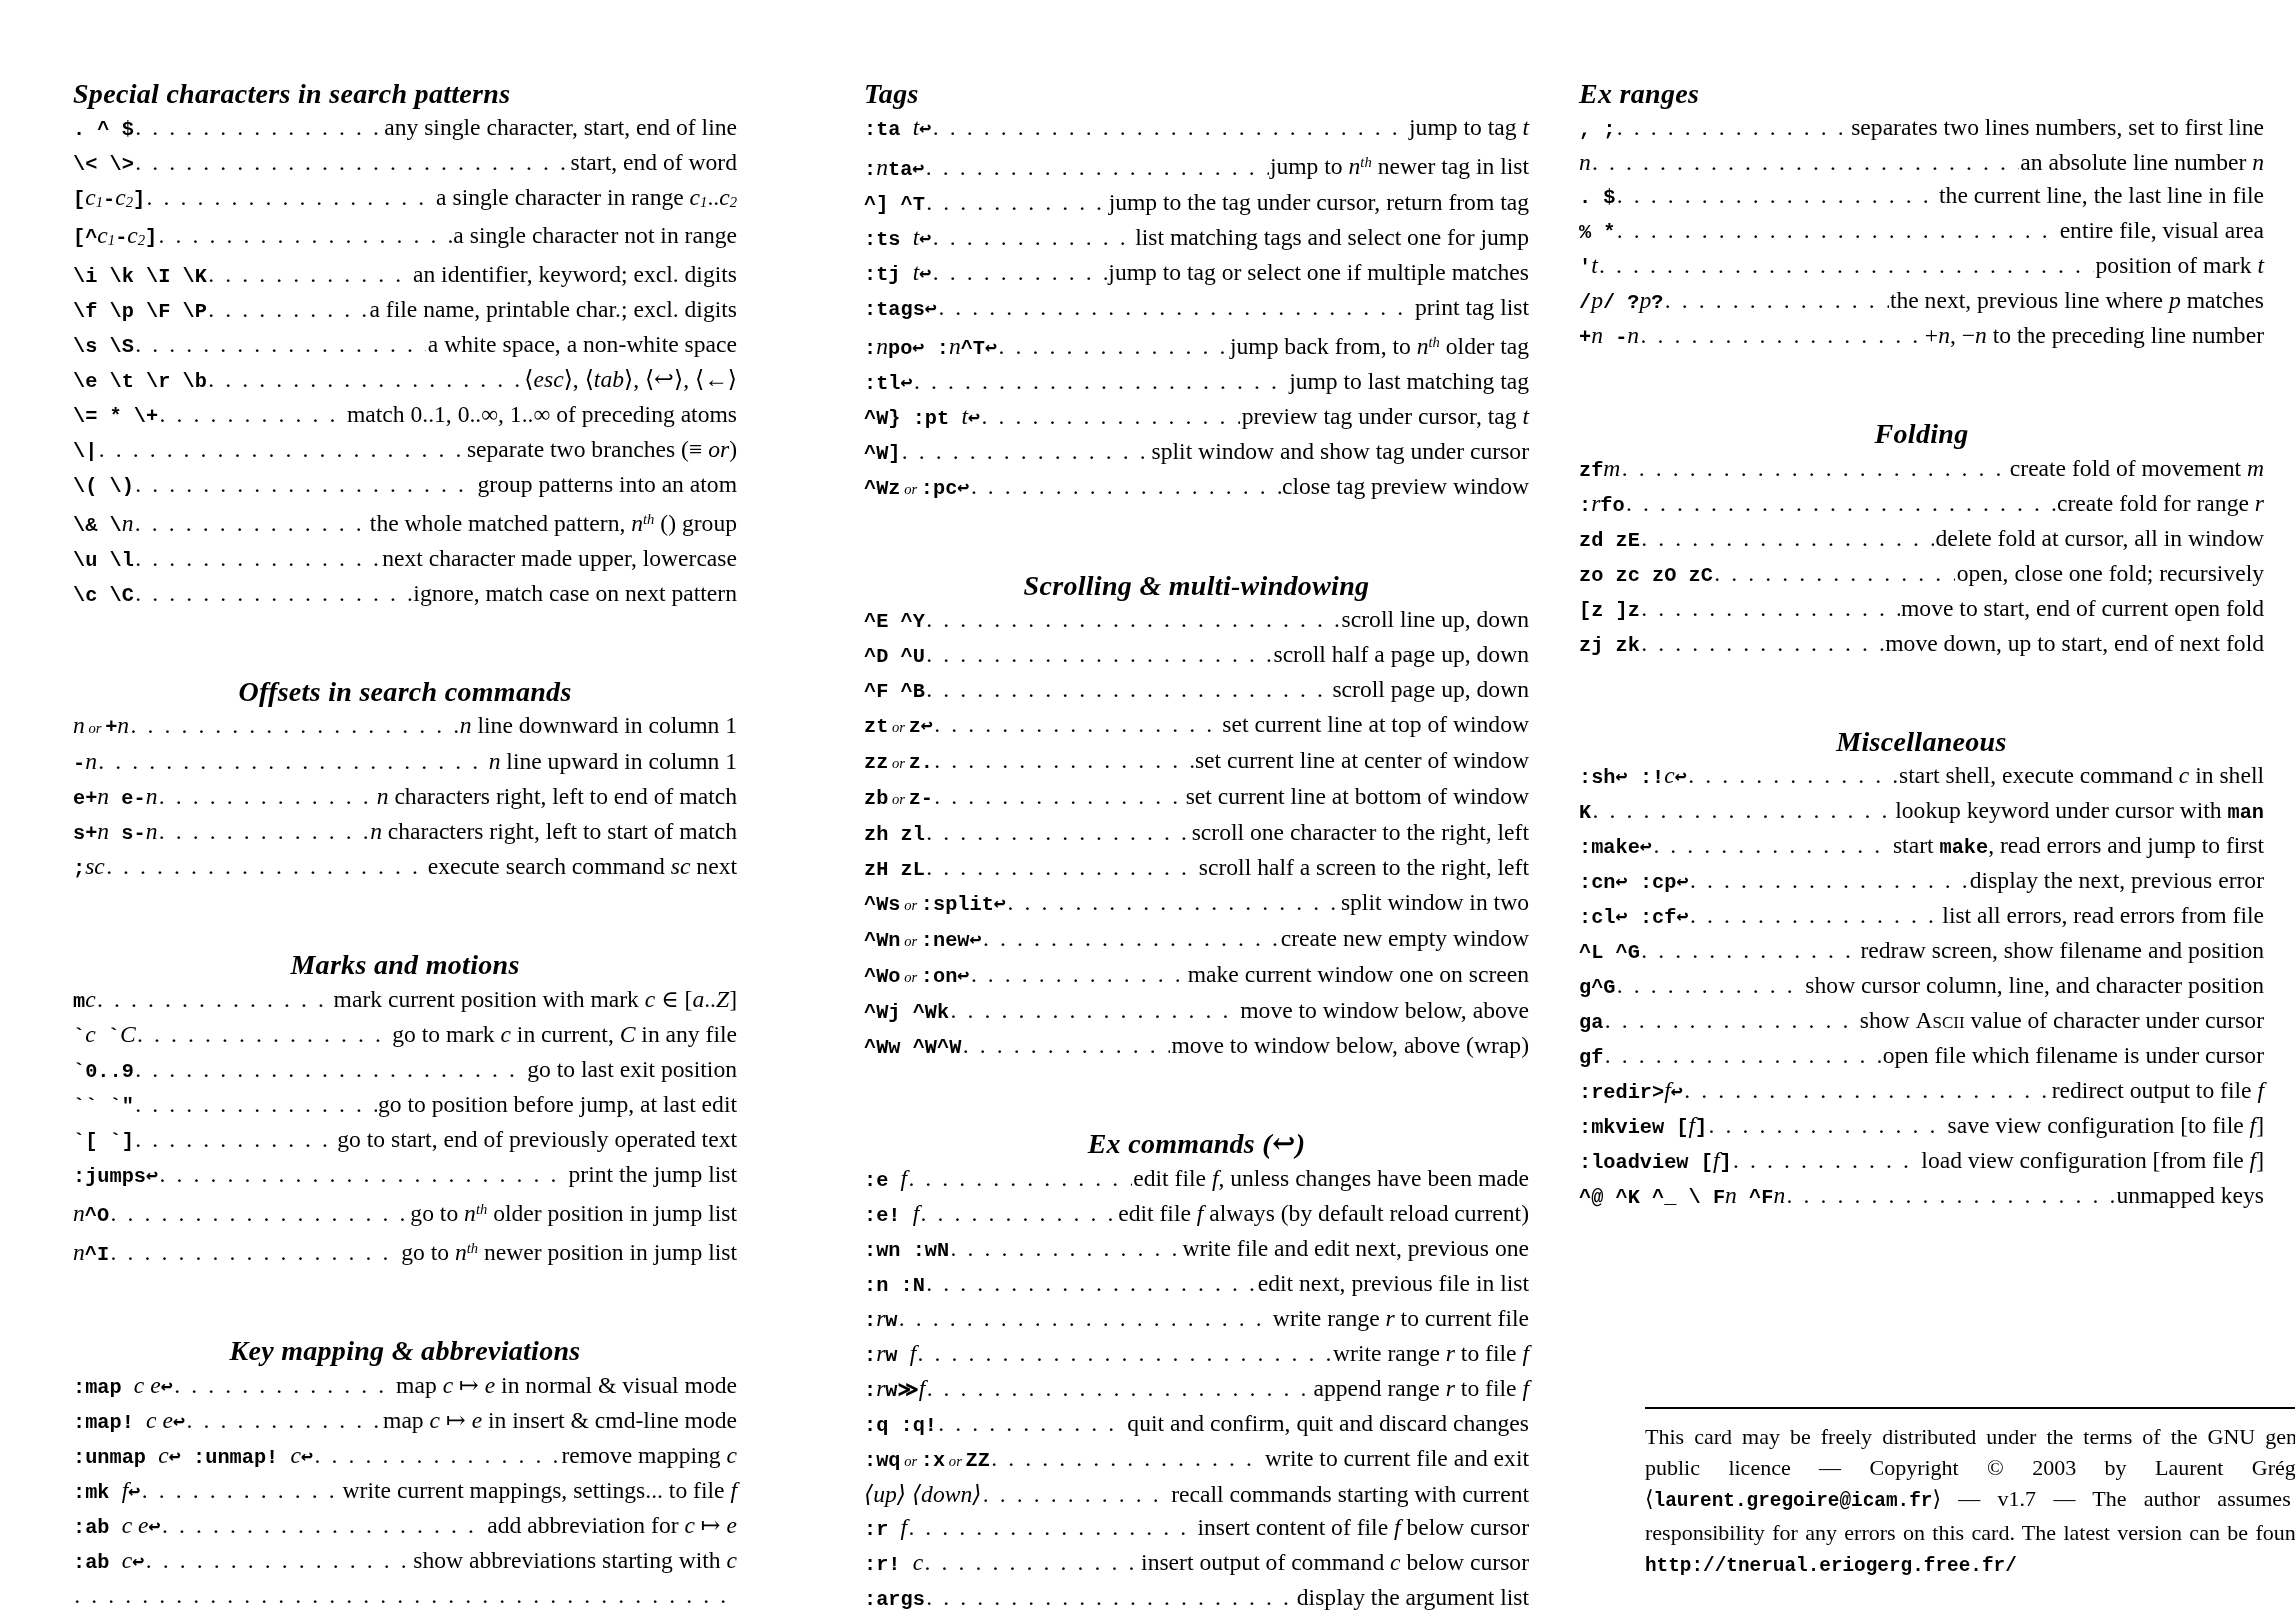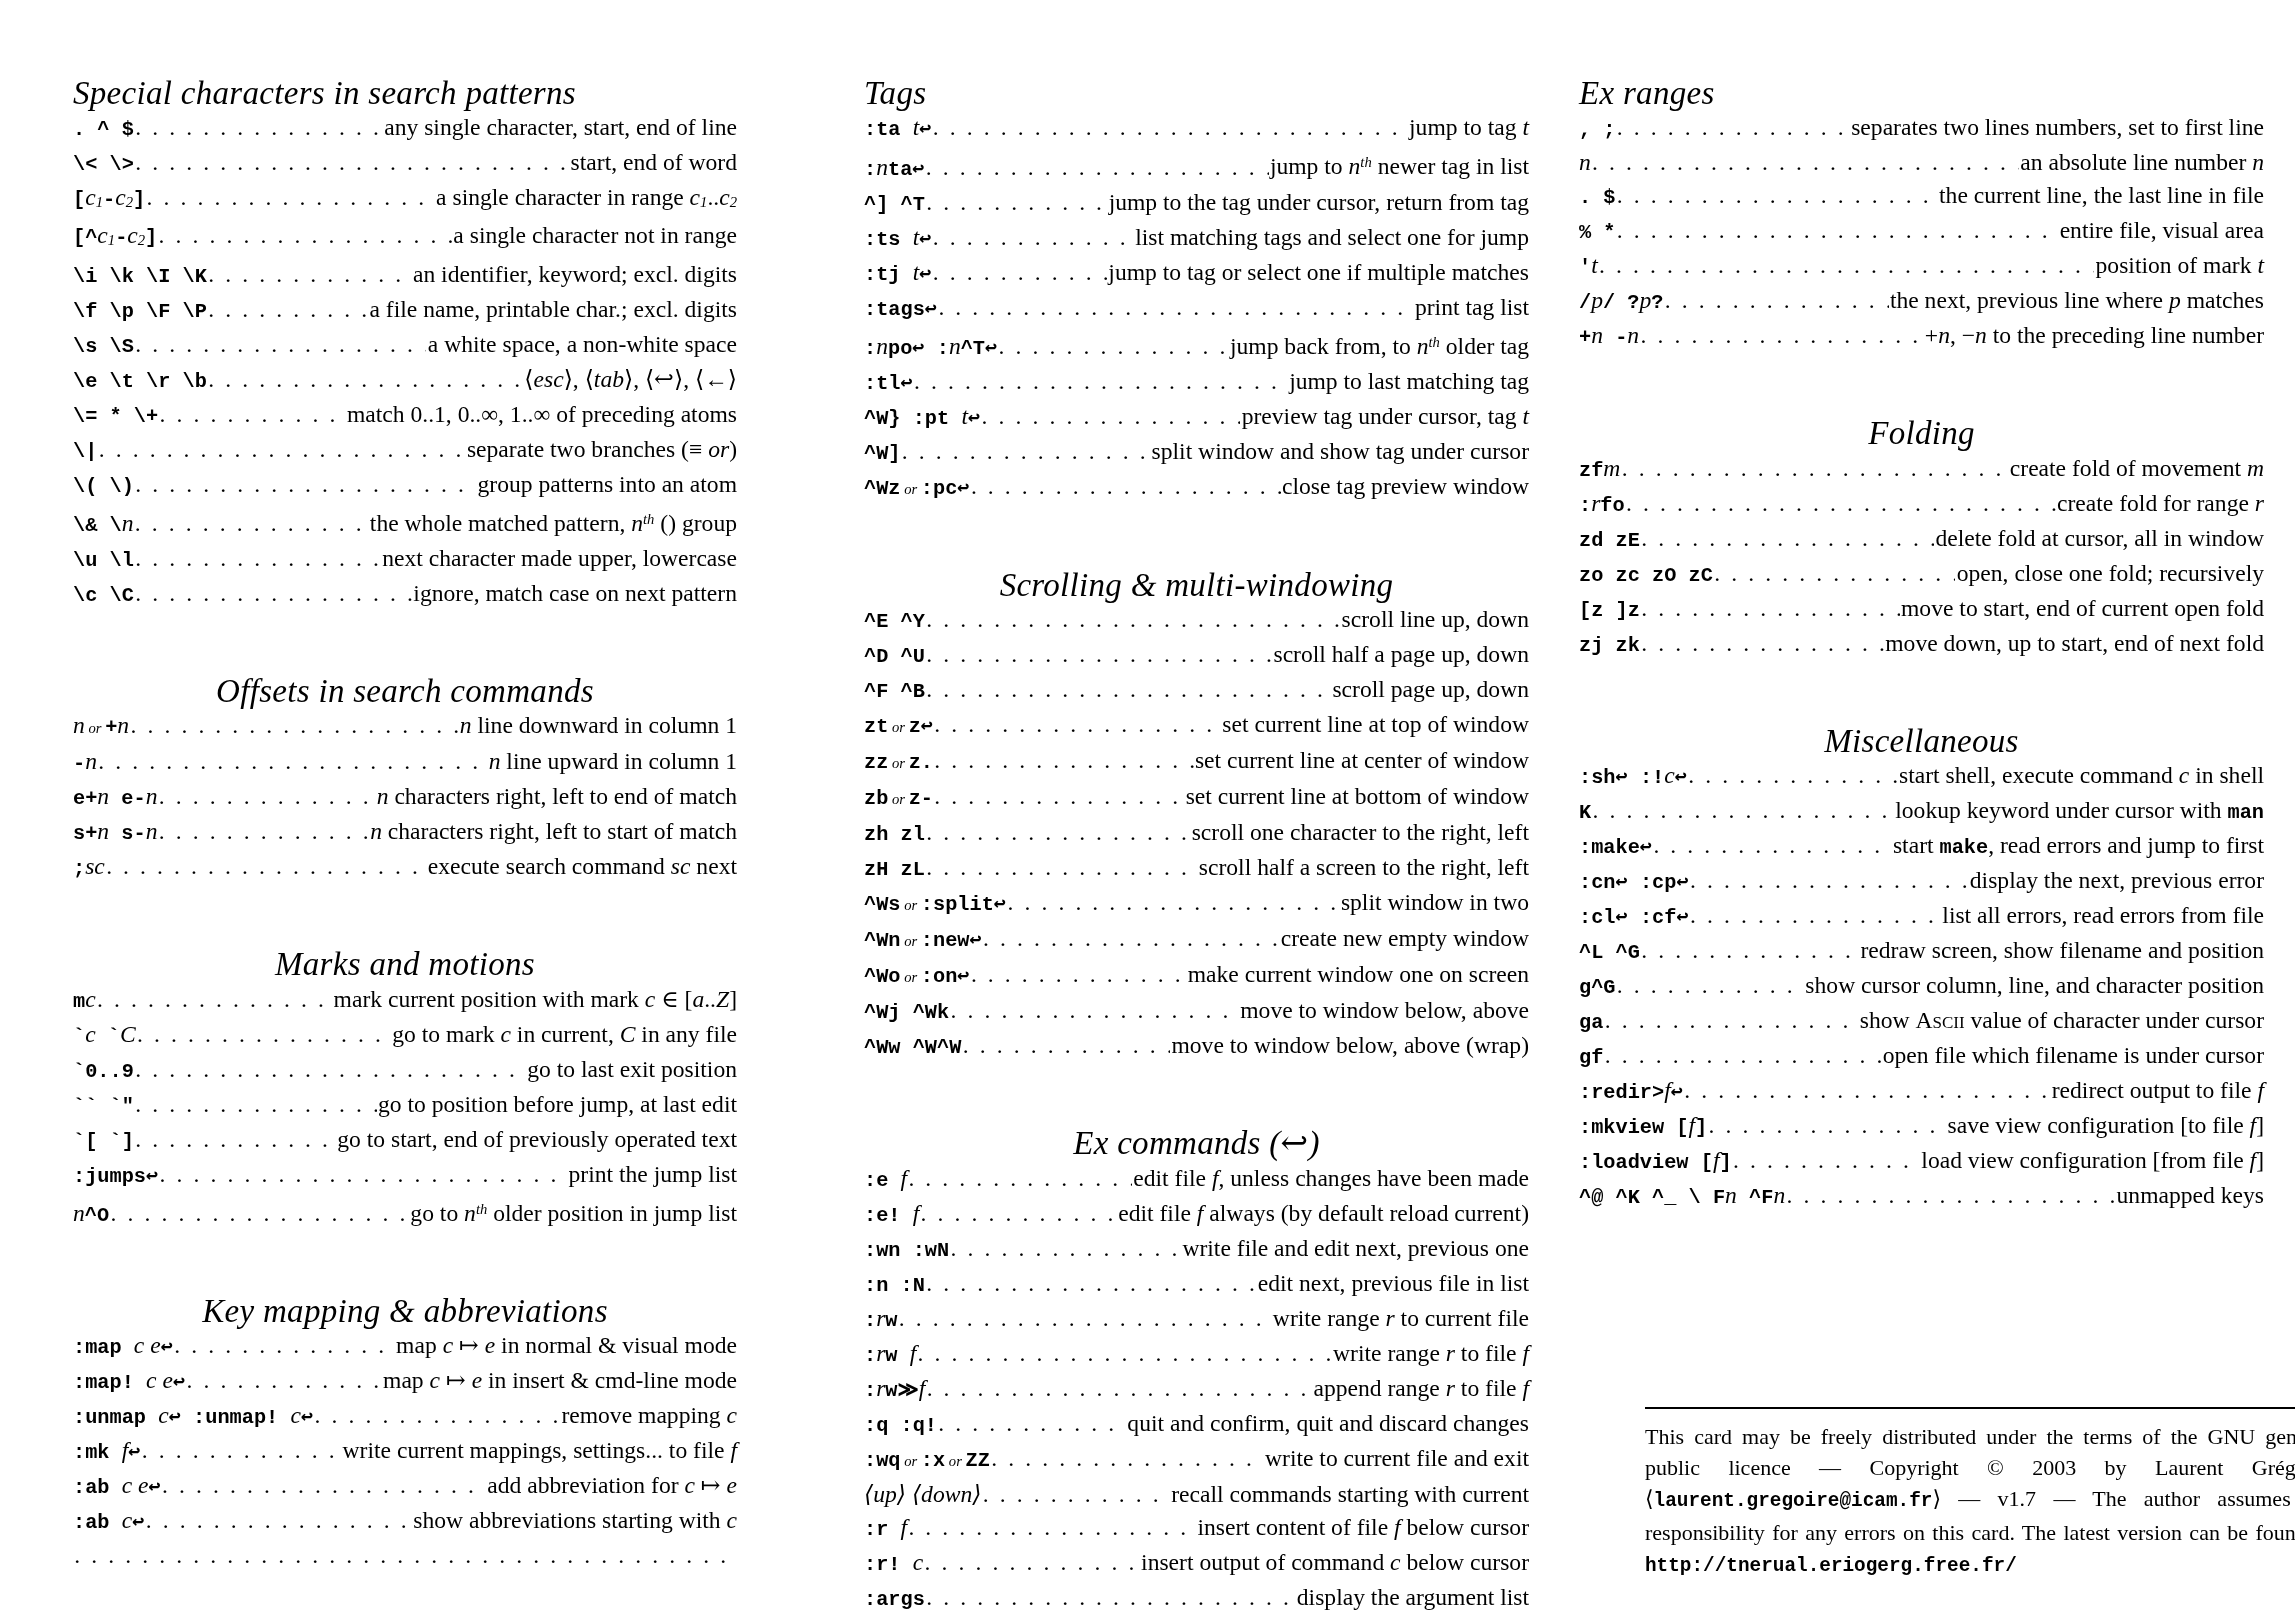--- a/index.html
+++ b/index.html
@@ -9,21 +9,21 @@
     -webkit-font-smoothing:antialiased;
   }
   *{box-sizing:border-box;}
   .page{position:relative;width:2295px;height:1623px;background:#ffffff;overflow:hidden;}
   .col{position:absolute;top:77px;}
   .col0{left:73px;width:664px;}
   .col1{left:864px;width:665px;}
   .col2{left:1579px;width:685px;}
   .section + .section{margin-top:63px;text-align:center;}
   .stitle{
-    font-style:italic;font-weight:normal;font-size:33px;line-height:33px;
+    font-style:italic;font-weight:bold;font-size:28px;line-height:33px;
     margin:0 0 1.3px 0;letter-spacing:0.3px;
   }
   .entry{display:flex;align-items:baseline;font-size:23.6px;line-height:33px;}
   .cmd{white-space:pre;flex:0 0 auto;}
   .desc{white-space:pre;flex:0 0 auto;}
   .dots{flex:1 1 auto;overflow:hidden;white-space:nowrap;min-width:5.2px;margin:0 1.3px;}
   .dots::before{
     content:". . . . . . . . . . . . . . . . . . . . . . . . . . . . . . . . . . . . . . . . . . . . . . . . . . . . . . . . . . . . . . . . . . . . . . . . . . . . . . . . . . . . . . . . . . . . . . . . . . . . . . . .";
     letter-spacing:2.6px;
   }
@@ -175,20 +175,25 @@
         <div class="entry">
           <span class="cmd"><span class="tt">:jumps↩</span></span>
           <span class="dots"></span>
           <span class="desc"><span class="rm">print the jump list</span></span>
         </div>
         <div class="entry">
           <span class="cmd"><span class="it">n</span><span class="tt">^O</span></span>
           <span class="dots"></span>
           <span class="desc"><span class="rm">go to </span><span class="it">n</span><span class="supx">th</span><span class="rm"> older position in jump list</span></span>
         </div>
+        <div class="entry">
+          <span class="cmd"><span class="it">n</span><span class="tt">^I</span></span>
+          <span class="dots"></span>
+          <span class="desc"><span class="rm">go to </span><span class="it">n</span><span class="supx">th</span><span class="rm"> newer position in jump list</span></span>
+        </div>
       </section>
       <section class="section">
         <h2 class="stitle">Key mapping &amp; abbreviations</h2>
         <div class="entry">
           <span class="cmd"><span class="tt">:map </span><span class="it">c e</span><span class="tt">↩</span></span>
           <span class="dots"></span>
           <span class="desc"><span class="rm">map </span><span class="it">c</span><span class="rm"> ↦ </span><span class="it">e</span><span class="rm"> in normal &amp; visual mode</span></span>
         </div>
         <div class="entry">
           <span class="cmd"><span class="tt">:map! </span><span class="it">c e</span><span class="tt">↩</span></span>

